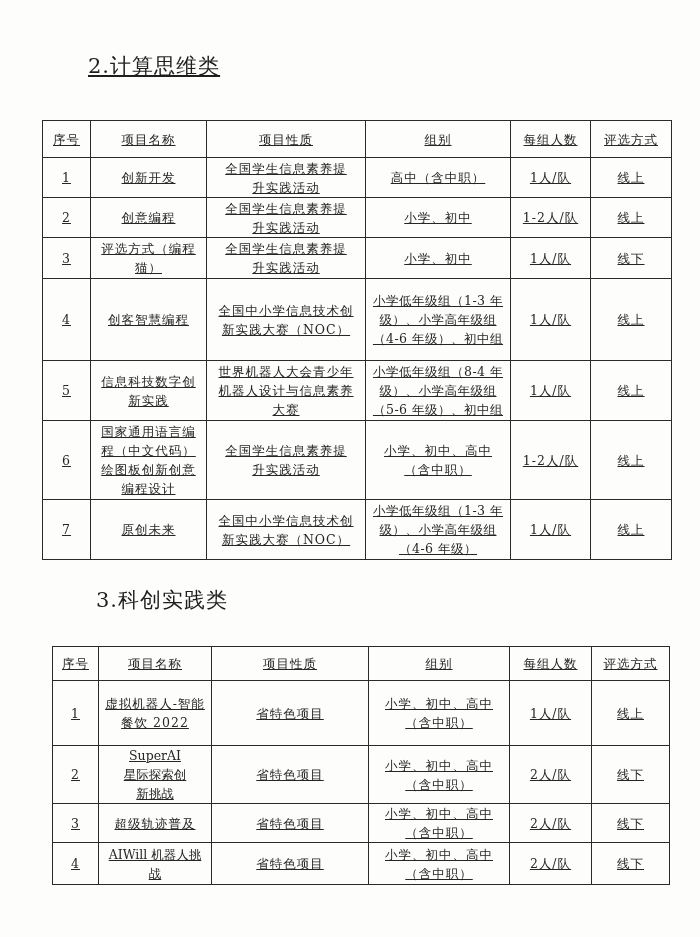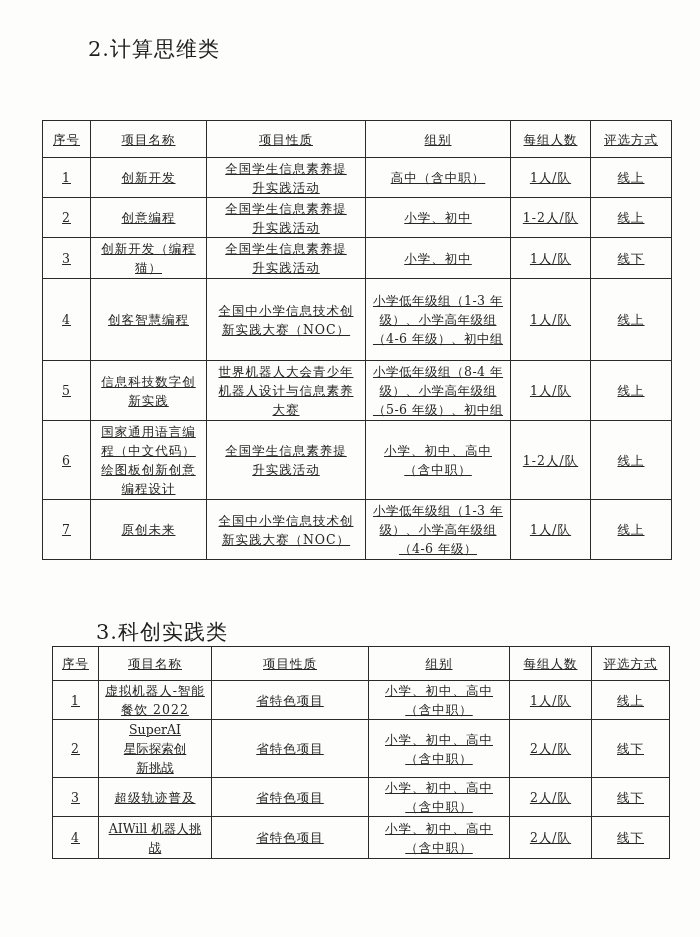--- a/index.html
+++ b/index.html
@@ -19,21 +19,21 @@
   table.grid td, table.grid th {
     border: 1.4px solid #2a2a2a; text-align: center; vertical-align: middle;
     padding: 0 4px; line-height: 19px; font-weight: normal; letter-spacing: 1px;
     overflow: hidden;
   }
   table.grid th { font-weight: normal; }
 </style>
 </head>
 <body>
 
-<div class="section-title" style="left:88px; top:35px;">2.计算思维类</div>
+<div class="section-title" style="left:88px; top:52px;text-decoration:underline;">2.计算思维类</div>
 
 <table class="grid" style="left:42px; top:120px; width:629px;">
   <colgroup>
     <col style="width:48px">
       <col style="width:116px">
       <col style="width:159px">
     <col style="width:145px">
       <col style="width:80px">
       <col style="width:81px">
   </colgroup>
@@ -57,21 +57,21 @@
   <tr style="height:40px">
     <td>2</td>
     <td>创意编程</td>
     <td style="padding:0 12px">全国学生信息素养提升实践活动</td>
     <td>小学、初中</td>
     <td>1-2人/队</td>
     <td>线上</td>
   </tr>
   <tr style="height:41px">
     <td>3</td>
-    <td style="padding:0 8px">创新开发（编程猫）</td>
+    <td style="padding:0 8px">评选方式（编程猫）</td>
     <td style="padding:0 12px">全国学生信息素养提升实践活动</td>
     <td>小学、初中</td>
     <td>1人/队</td>
     <td>线下</td>
   </tr>
   <tr style="height:60px">
     <td>4</td>
     <td>创客智慧编程</td>
     <td style="padding:0 10px">全国中小学信息技术创新实践大赛（NOC）</td>
     <td style="padding:12px 2px; letter-spacing:0.5px">小学低年级组（1-3 年级）、小学高年级组（4-6 年级）、初中组</td>
@@ -98,21 +98,21 @@
     <td>7</td>
     <td>原创未来</td>
     <td style="padding:0 10px">全国中小学信息技术创新实践大赛（NOC）</td>
     <td style="padding:0 2px; letter-spacing:0.5px">小学低年级组（1-3 年级）、小学高年级组（4-6 年级）</td>
     <td>1人/队</td>
     <td>线上</td>
   </tr>
 </tbody>
   </table>
 
-<div class="section-title" style="left:96px; top:586px;margin-top:32px;">3.科创实践类</div>
+<div class="section-title" style="left:96px; top:586px;">3.科创实践类</div>
 
 <table class="grid" style="left:52px; top:646px; width:617px;">
   <colgroup>
     <col style="width:46px">
       <col style="width:113px">
       <col style="width:157px">
     <col style="width:141px">
       <col style="width:82px">
       <col style="width:78px">
   </colgroup>
@@ -120,21 +120,21 @@
       <tr style="height:34px">
     <th>序号</th>
     <th>项目名称</th>
     <th>项目性质</th>
     <th>组别</th>
     <th>每组人数</th>
     <th>评选方式</th>
   </tr>
   <tr style="height:39px">
     <td>1</td>
-    <td style="padding:0 6px">虚拟机器人-智能餐饮 2022</td>
+    <td style="padding:13px 6px">虚拟机器人-智能餐饮 2022</td>
     <td>省特色项目</td>
     <td style="padding:0 6px">小学、初中、高中（含中职）</td>
     <td>1人/队</td>
     <td>线上</td>
   </tr>
   <tr style="height:39px">
     <td>2</td>
     <td style="padding:0 22px; letter-spacing:0">SuperAI 星际探索创新挑战</td>
     <td>省特色项目</td>
     <td style="padding:0 6px">小学、初中、高中（含中职）</td>

